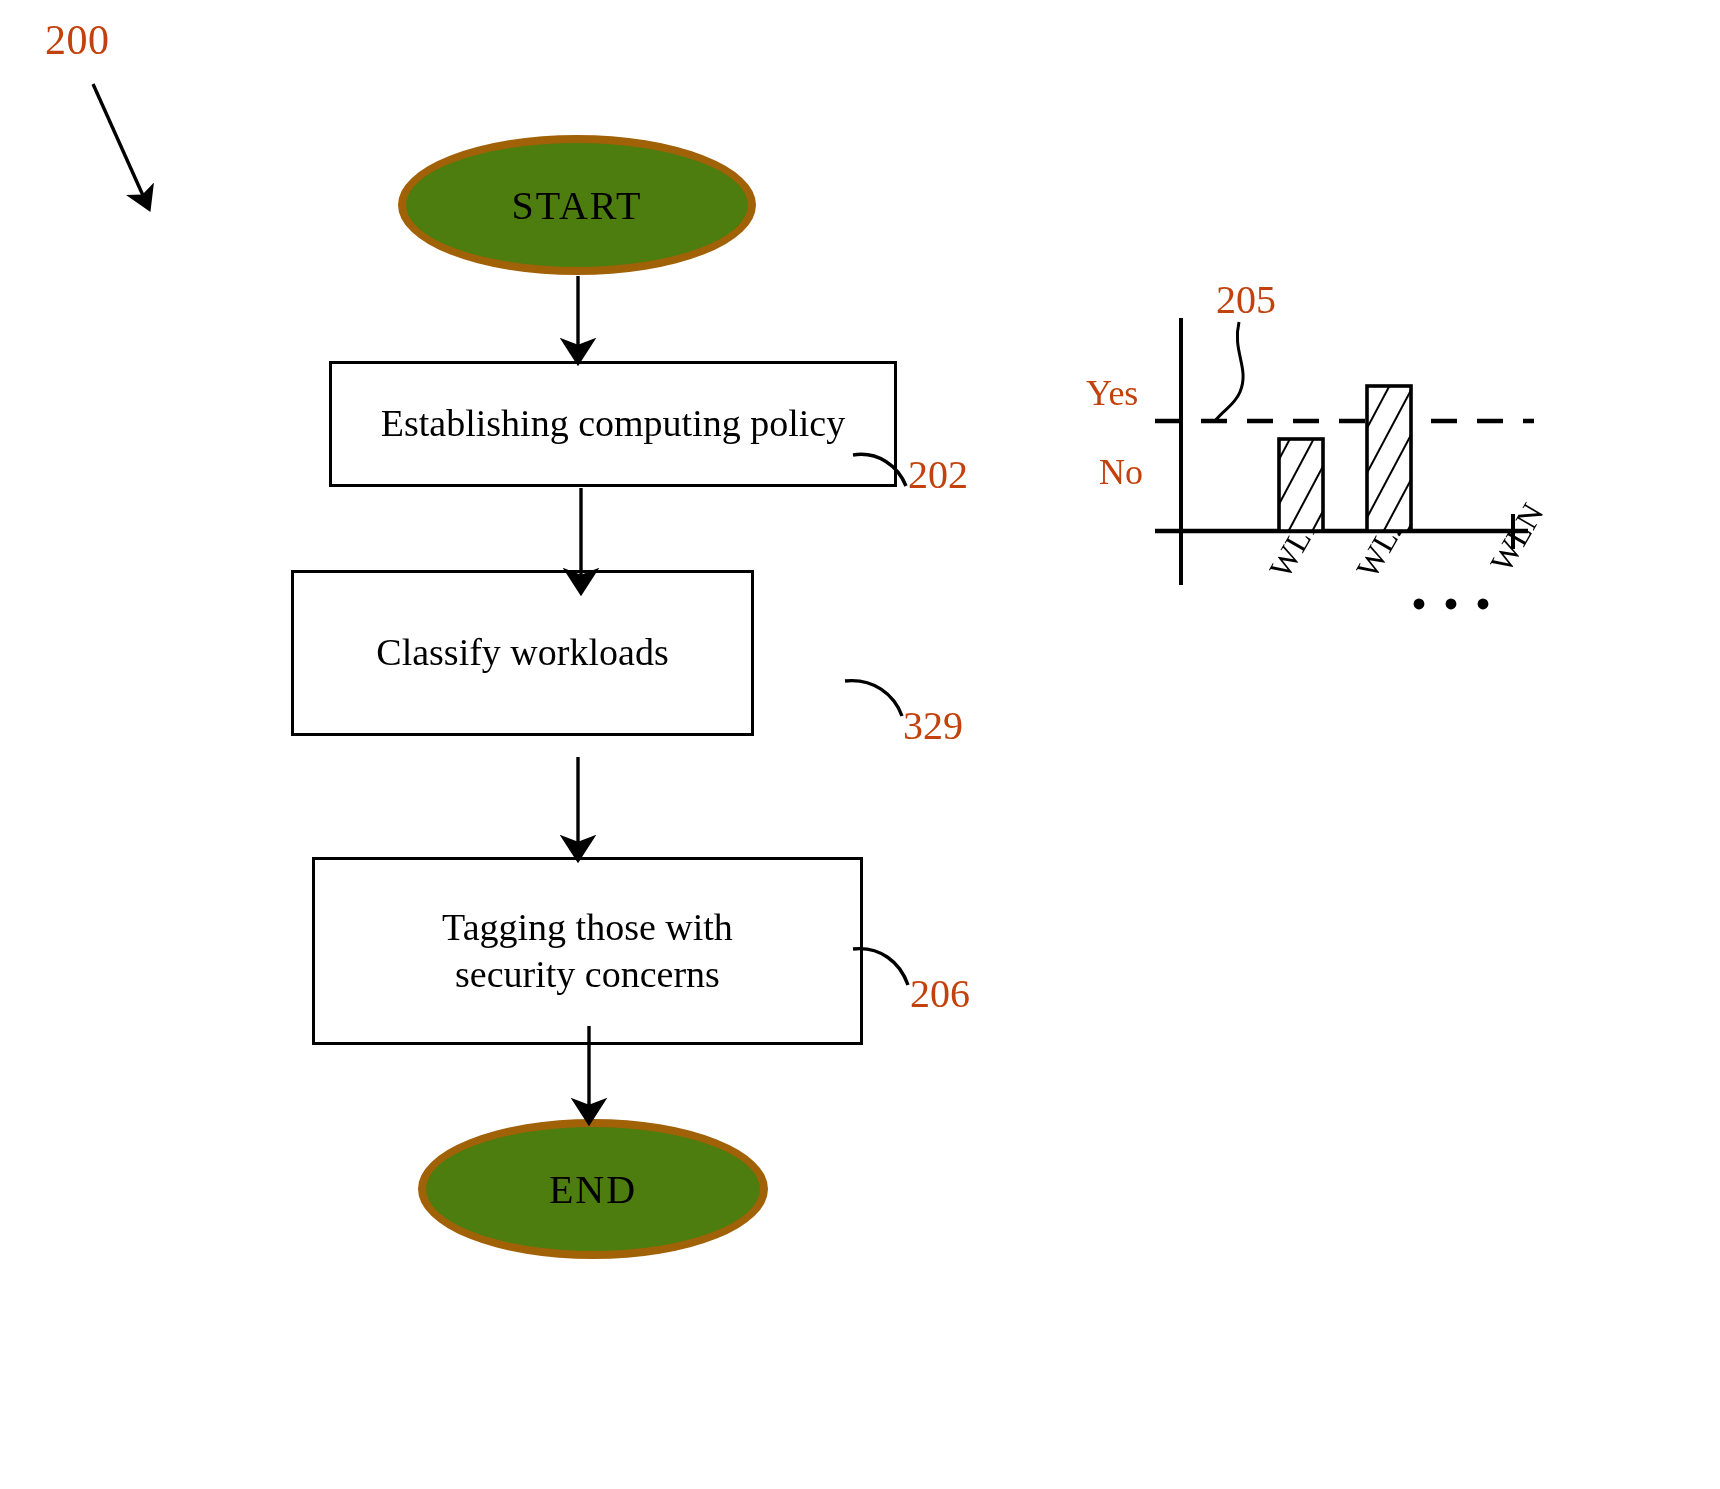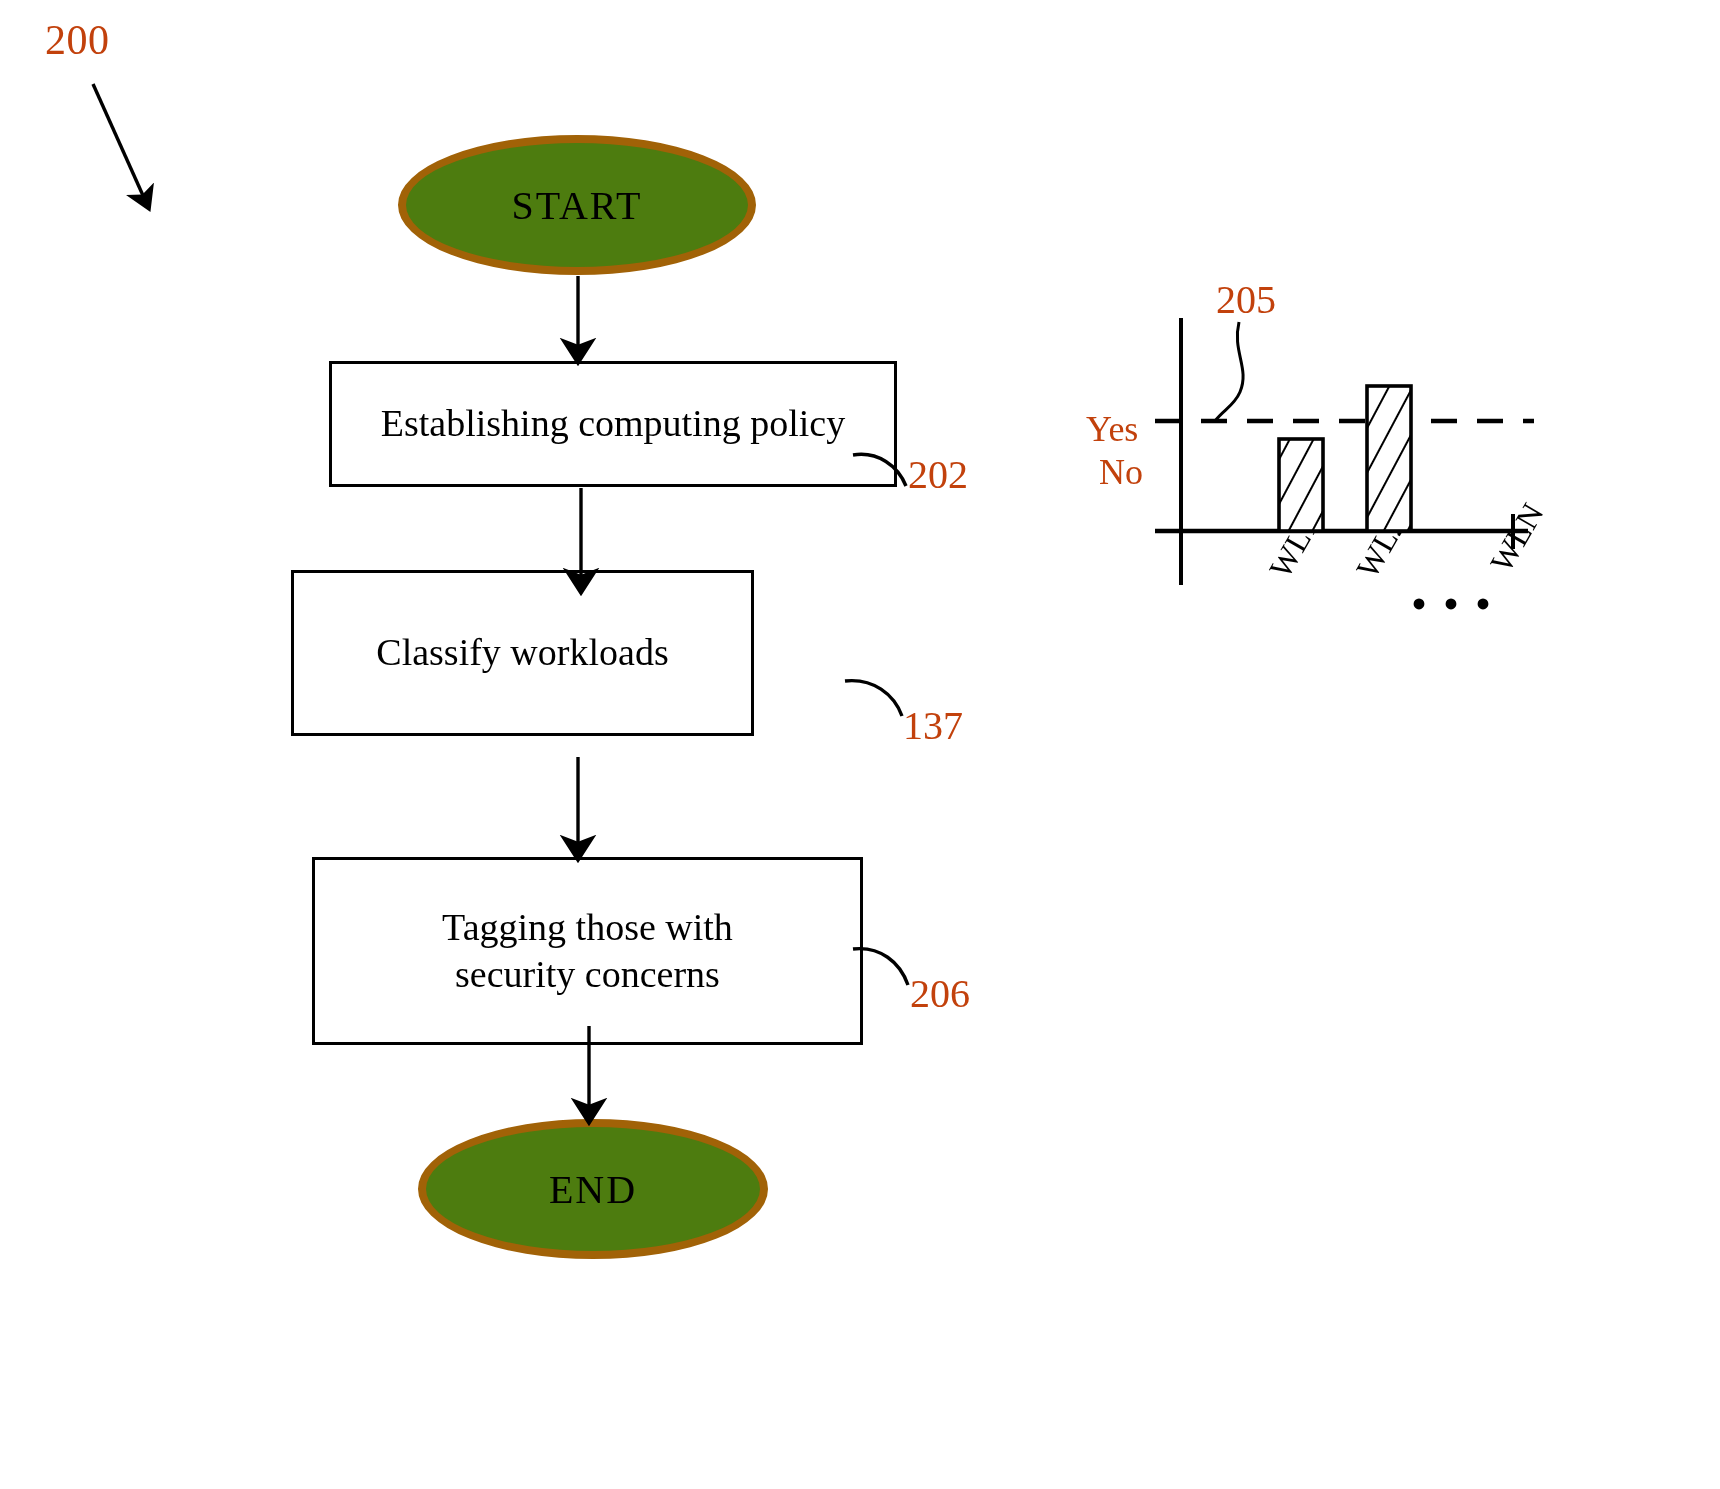--- a/index.html
+++ b/index.html
@@ -119,37 +119,37 @@
   </div>
 
   <div class="process-box" style="left:283px; top:361px; width:568px; height:126px;margin-left:46px;">
     <span class="box-label">Establishing computing policy</span>
   </div>
   <div class="txt ref-num" style="left:908px; top:452px;">202</div>
 
   <div class="process-box" style="left:291px; top:570px; width:463px; height:166px;">
     <span class="box-label">Classify workloads</span>
   </div>
-  <div class="txt ref-num" style="left:903px; top:703px;">137</div>
+  <div class="txt ref-num" style="left:903px; top:703px;">329</div>
 
   <div class="process-box" style="left:312px; top:857px; width:551px; height:188px;">
     <div style="display:block;">
       <div class="box-label">Tagging those with</div>
       <div class="box-label">security concerns</div>
     </div>
   </div>
   <div class="txt ref-num" style="left:910px; top:971px;">206</div>
 
   <div class="terminator" style="left:418px; top:1119px; width:350px; height:140px;">
     <span class="term-label">END</span>
   </div>
 
   <div class="txt chart-num" style="left:1216px; top:277px;">205</div>
 
-  <div class="txt axis-label" style="left:1086px; top:373px;margin-top:36px;">Yes</div>
+  <div class="txt axis-label" style="left:1086px; top:373px;">Yes</div>
 
   <div class="txt axis-label" style="left:1090px; top:452px;margin-left:9px;">No</div>
 
   <div class="cat-label" style="left:1262px; top:566px;">WL1</div>
 
   <div class="cat-label" style="left:1349px; top:566px;">WL2</div>
 
   <div class="cat-label" style="left:1483px; top:560px;">WLN</div>
 
   <div class="ellipsis-dots" style="left:1412px; top:581px;">• • •</div>

